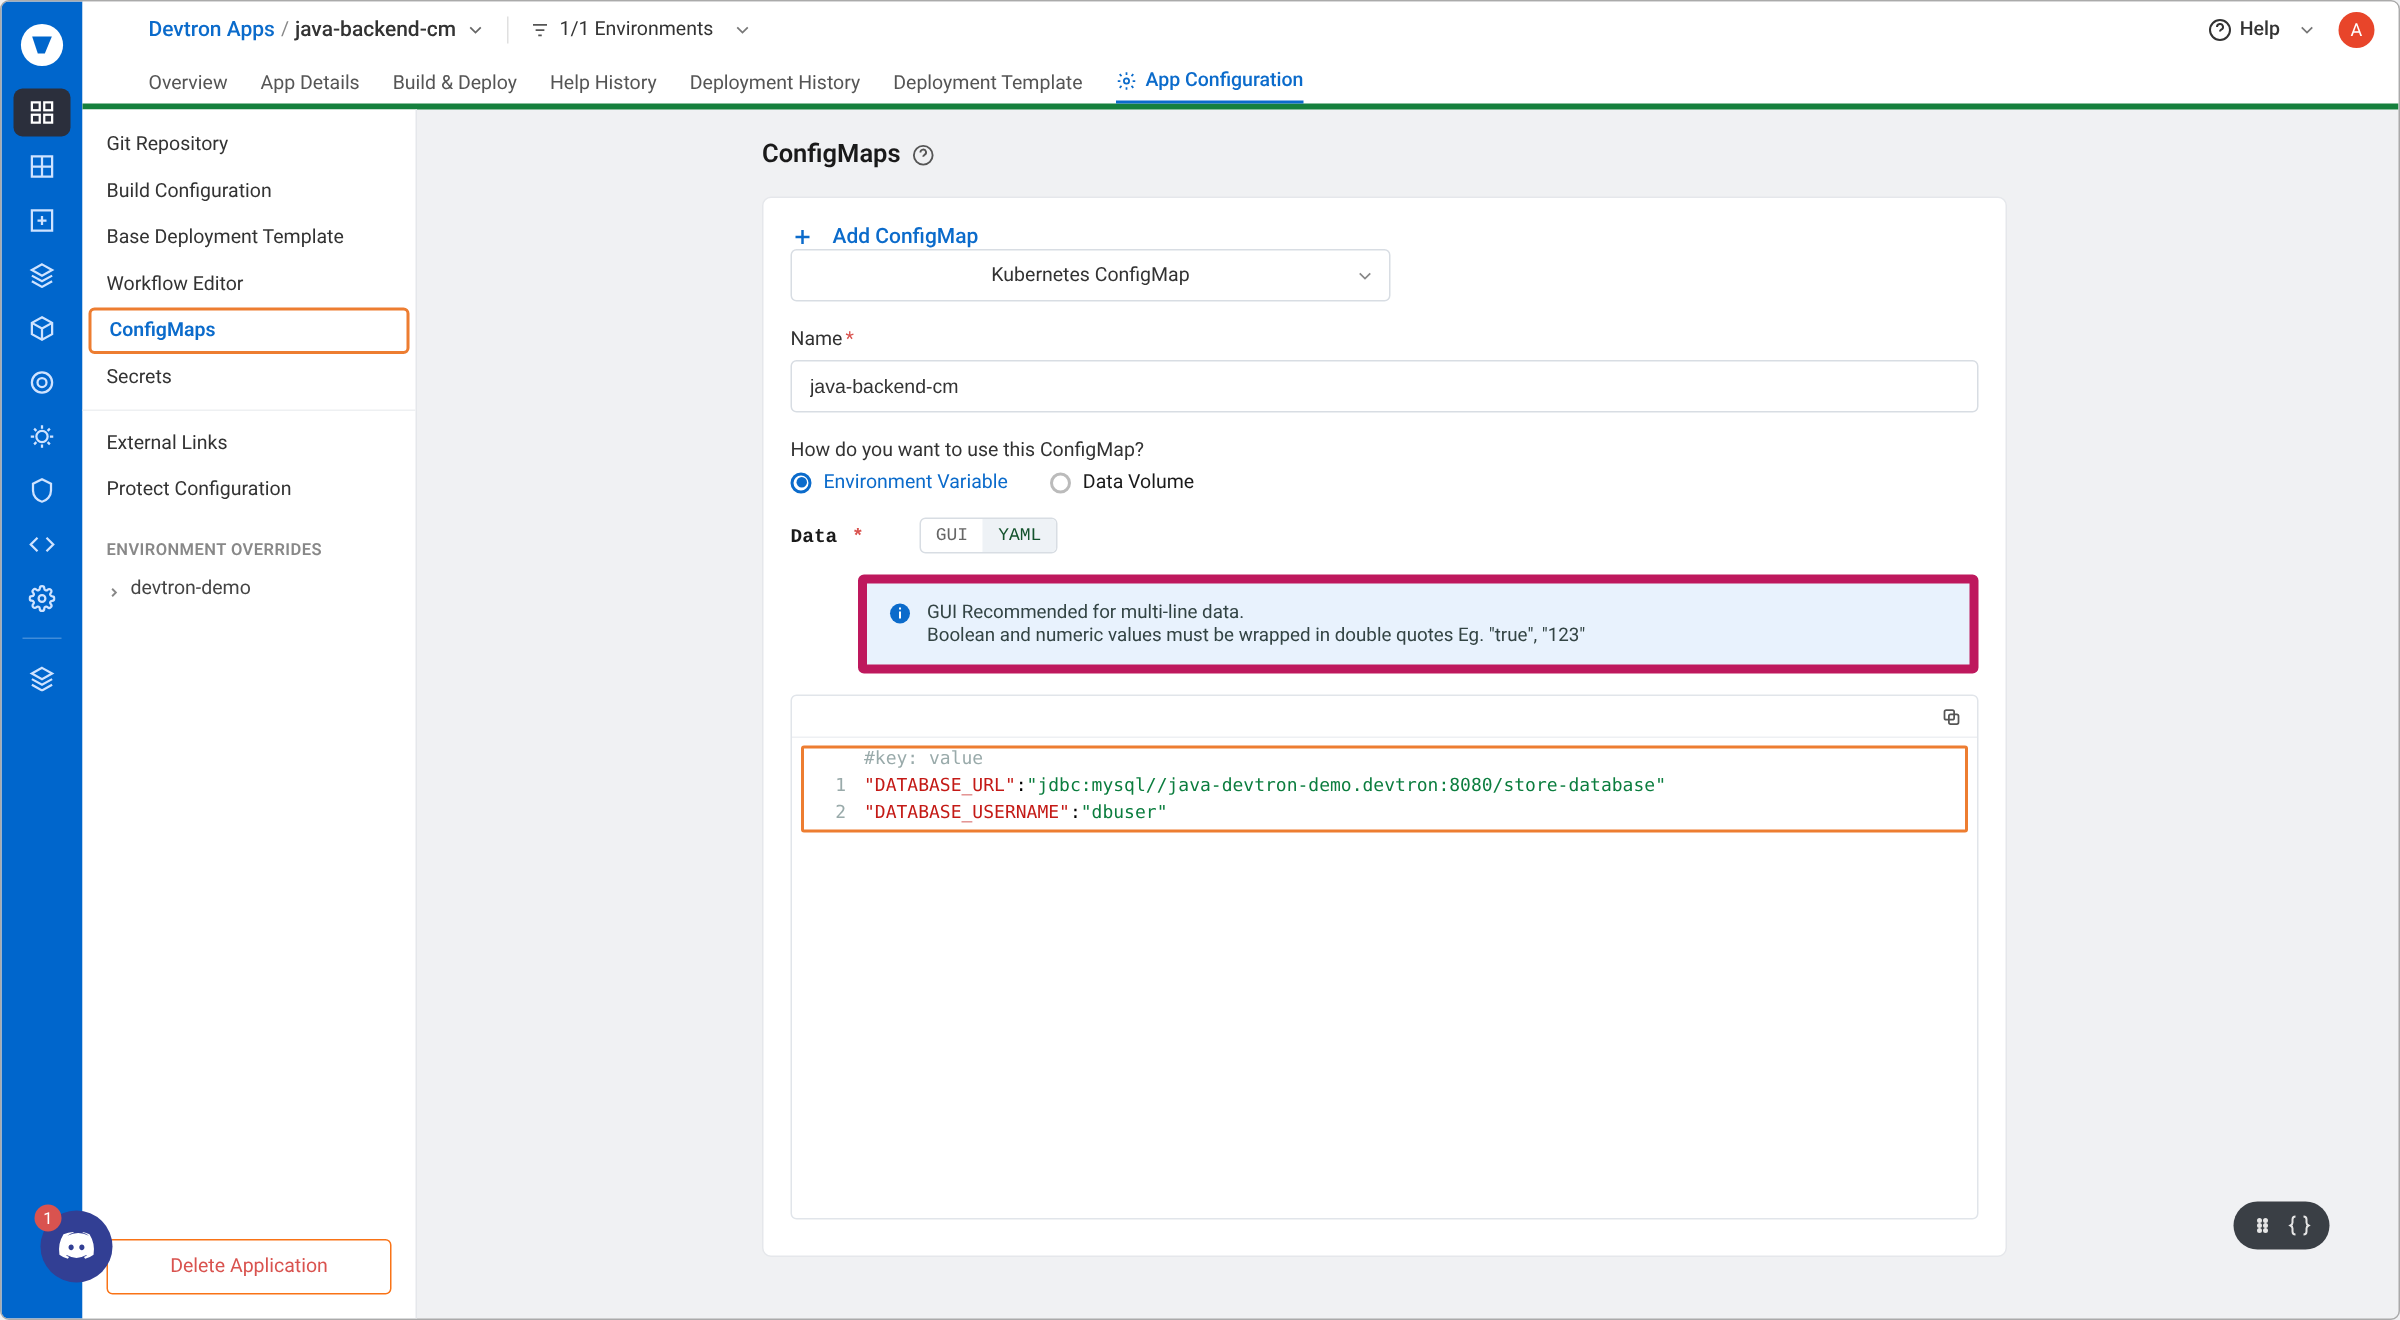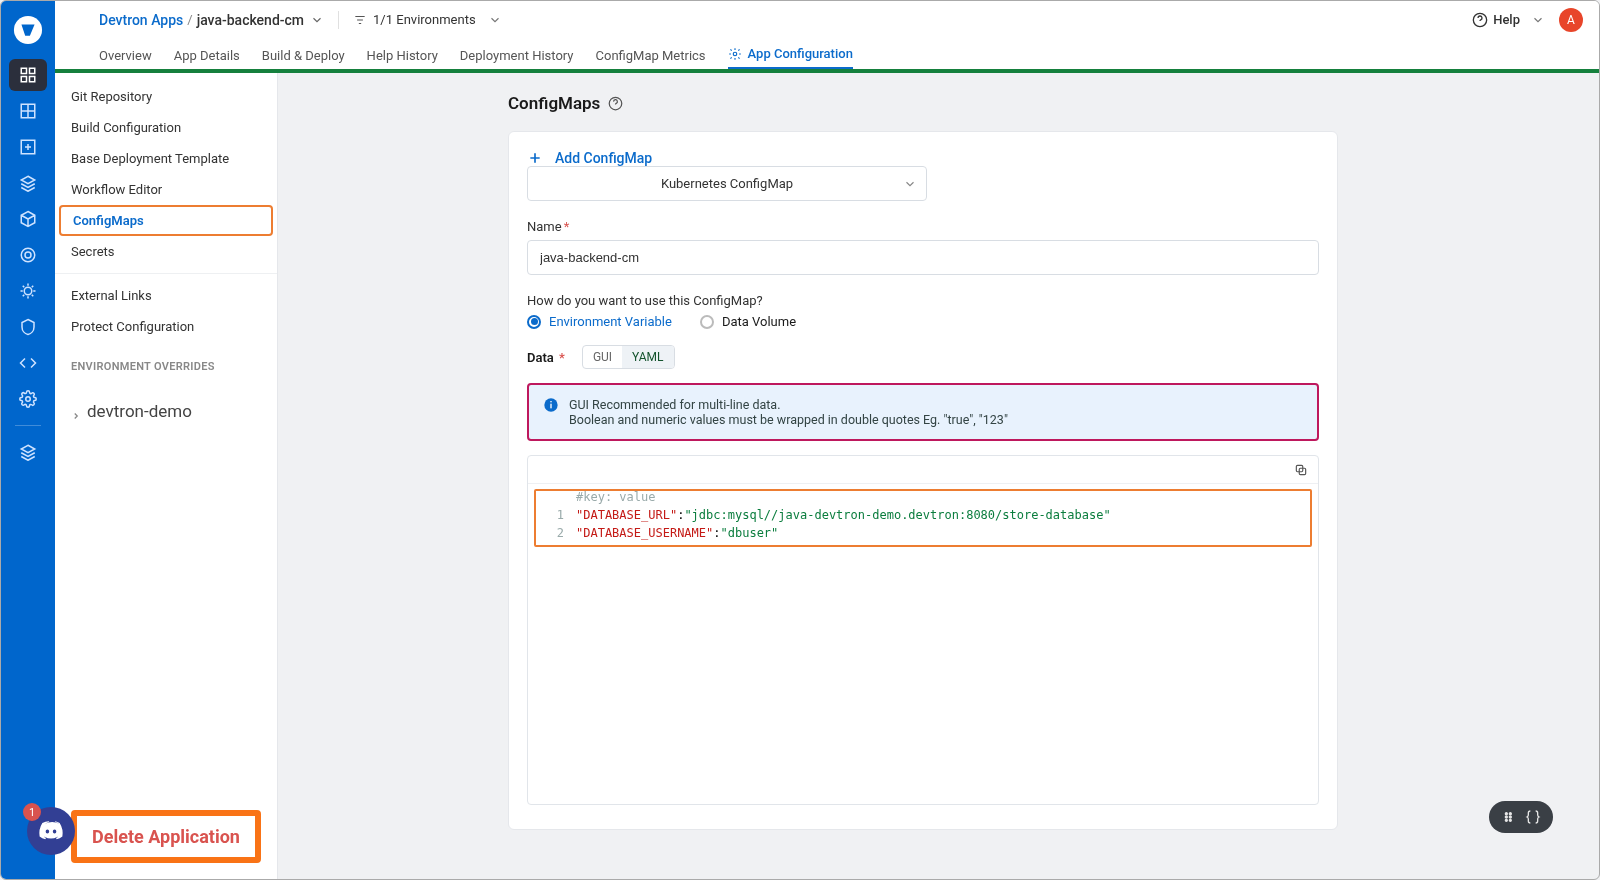--- a/index.html
+++ b/index.html
@@ -46,48 +46,48 @@
   
   .subbar {
     position:absolute; left:54px; top:72px; bottom:0; width:223px; background:#fff; border-right:1px solid #e5e7eb;
     display:flex; flex-direction:column;
   }
   .sub-list { padding:8px 0 4px 0; }
   .sub-item { padding:8px 16px; font-size:13px; color:#333; cursor:pointer; }
   .sub-item.hl { color:#0b6bcb; font-weight:600; border:2px solid #ed7d31; border-radius:4px; margin:0 4px; padding:6px 12px; }
   .sub-divider { height:1px; background:#eef0f2; margin:6px 0; }
   .env-head { font-size:11px; letter-spacing:.3px; color:#888; padding:14px 16px 6px 16px; font-weight:600; }
-  .env-line { display:flex; align-items:flex-end; gap:6px; padding:6px 16px; color:#444; cursor:pointer; font-size:17px;margin-top:16px; }
-  .del-app { margin:auto 16px 16px 16px; border:6px solid #f97316; color:#d9534f; padding:10px 0; text-align:center; border-radius:4px; cursor:pointer; font-size:18px;font-weight:bold; }
+  .env-line { display:flex; align-items:flex-end; gap:6px; padding:6px 16px; color:#444; cursor:pointer; font-size:13px; }
+  .del-app { margin:auto 16px 16px 16px; border:1px solid #f97316; color:#d9534f; padding:10px 0; text-align:center; border-radius:4px; cursor:pointer; font-size:13px; }
   
   .main { position:absolute; left:277px; right:0; top:72px; bottom:0; overflow:auto; padding:20px 40px 20px 230px; }
   .main-inner { width: 830px; }
   .page-title { font-size:17px; font-weight:600; display:flex; align-items:center; gap:8px; margin-bottom:18px; }
   .help-ic { width:15px; height:15px; color:#555; }
   .card { background:#fff; border:1px solid #e5e7eb; border-radius:6px; padding:18px 18px 24px 18px; }
   .add-line { display:flex; align-items:center; gap:12px; color:#0b6bcb; font-weight:500; cursor:pointer; font-size:14px; }
   .add-plus { width:16px; height:16px; }
   .field-lbl { font-size:13px; color:#333; margin-top:18px; margin-bottom:6px; }
   .req { color:#d9534f; margin-left:2px; }
   .select-wrap { position:relative; width:400px; }
   .select { width:100%; border:1px solid #d8dde3; border-radius:4px; padding:9px 12px; font-size:13px; color:#333; background:#fff; cursor:pointer;text-align:center; }
   .sel-caret { position:absolute; right:10px; top:50%; transform:translateY(-50%); color:#888; width:14px; height:14px; }
   .text-input { width:100%; border:1px solid #d8dde3; border-radius:4px; padding:9px 12px; font-size:13px; color:#333; }
   .radio-row { display:flex; gap:28px; align-items:center; margin-top:6px; }
   .radio { display:flex; align-items:center; gap:8px; font-size:13px; cursor:pointer; }
   .radio-c { width:14px; height:14px; border-radius:50%; border:2px solid #0b6bcb; display:flex; align-items:center; justify-content:center; }
   .radio-dot { width:7px; height:7px; border-radius:50%; background:#0b6bcb; }
   .radio-c.off { border-color:#bbb; }
   .radio.sel { color:#0b6bcb; }
-  .data-row { display:flex; align-items:center; gap:4px; margin-top:16px; }
+  .data-row { display:flex; align-items:center; gap:24px; margin-top:16px;font-family:Liberation Mono, monospace; }
   .data-lbl { font-size:13px; font-weight:600; }
   .seg { display:flex; border:1px solid #d8dde3; border-radius:4px; overflow:hidden; font-size:12px;margin-left:13px; }
   .seg div { padding:4px 10px; cursor:pointer; color:#666; }
   .seg .on { background:#eef2f6; color:#14532d;text-align:center; }
-  .info-box { background:#e8f2fd; border:2px solid #be185d; border-radius:4px; padding:12px 14px; display:flex; gap:10px; margin-top:14px; font-size:12.5px; color:#344; }
+  .info-box { background:#e8f2fd; border:6px solid #be185d; border-radius:4px; padding:12px 14px; display:flex; gap:10px; margin-top:14px; font-size:12.5px; color:#344;margin-left:45px; }
   .info-ic { width:16px; height:16px; flex-shrink:0; }
   .editor { margin-top:14px; border:1px solid #e1e5ea; border-radius:4px; height:350px; background:#fff; position:relative; display:flex; flex-direction:column; }
   .editor-top { height:28px; border-bottom:1px solid #eef0f3; display:flex; justify-content:flex-end; align-items:center; padding:0 10px; }
   .copy-ic { width:14px; height:14px; color:#555; cursor:pointer; }
   .editor-body { flex:1; position:relative; }
   .editor-hl { position:absolute; left:6px; right:6px; top:5px; height:58px; border:2px solid #ed7d31; border-radius:2px; pointer-events:none; }
   .code-area { position:absolute; inset:4px 6px; font-family: Menlo, Consolas, monospace; font-size:12px; line-height:18px; }
   .code-hint { color:#9aa; padding-left:42px; }
   .code-line { display:flex; }
   .ln { width:30px; text-align:right; color:#9aa; margin-right:12px; }
@@ -206,21 +206,21 @@
         </svg>
     </div>
     <div class="avatar">A</div>
   </div>
   <div class="hdr-tabs">
     <div class="tab">Overview</div>
     <div class="tab">App Details</div>
     <div class="tab">Build &amp; Deploy</div>
     <div class="tab">Help History</div>
     <div class="tab">Deployment History</div>
-    <div class="tab">ConfigMap Metrics</div>
+    <div class="tab">Deployment Template</div>
     <div class="tab active">
       <svg width="14" height="14" viewBox="0 0 24 24" fill="none" stroke="#0b6bcb" stroke-width="2">
           <circle cx="12" cy="12" r="3"></circle>
           <path d="M12 2v3M12 19v3M4.2 4.2l2.1 2.1M17.7 17.7l2.1 2.1M2 12h3M19 12h3M4.2 19.8l2.1-2.1M17.7 6.3l2.1-2.1"></path>
         </svg>
       <span>App Configuration</span>
     </div>
   </div>
 </div>
 

